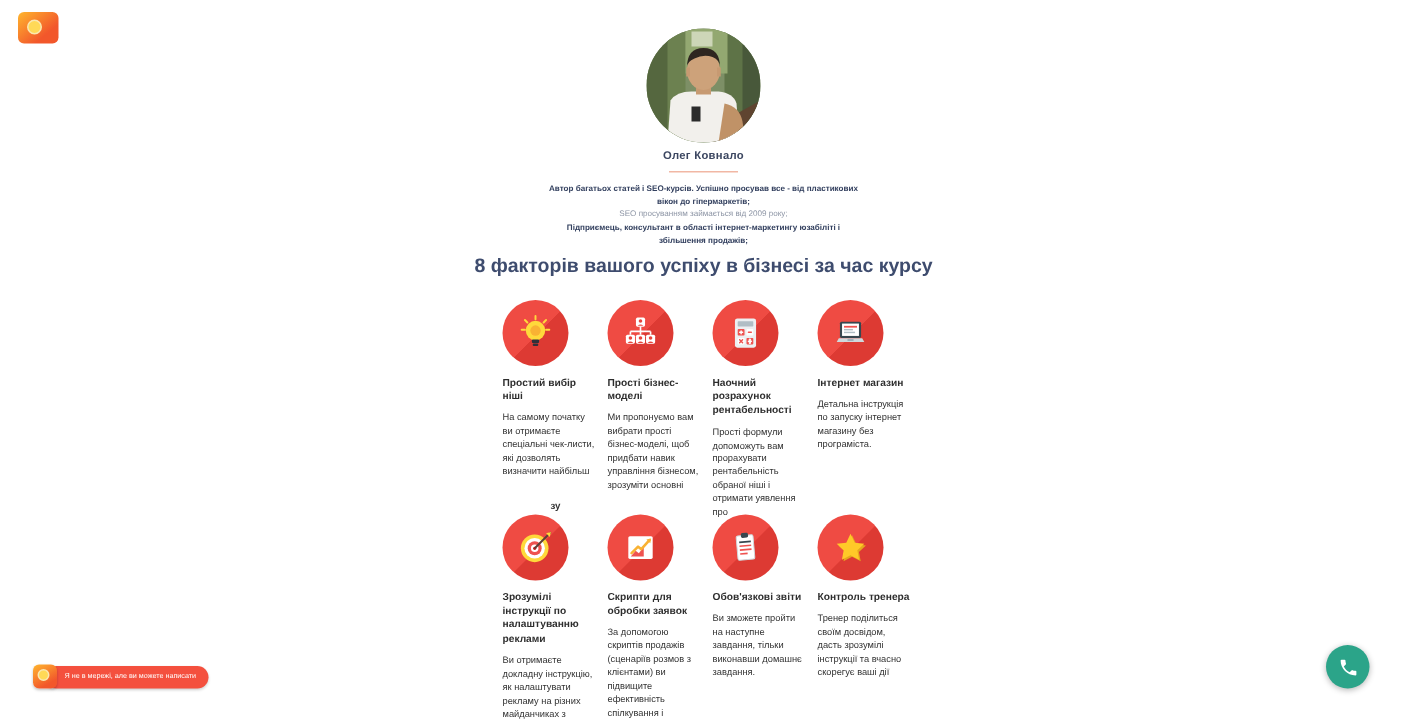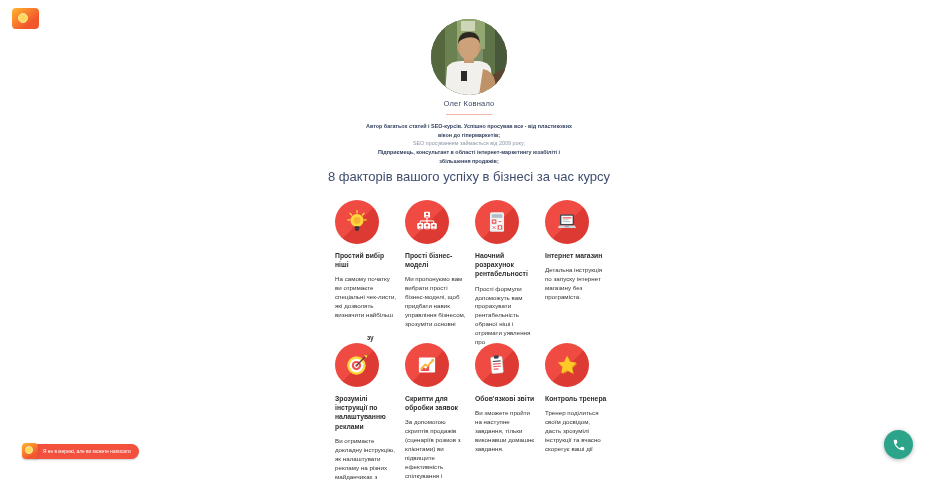--- a/index.html
+++ b/index.html
@@ -11,31 +11,31 @@
   
   .site-logo{position:absolute;left:12px;top:8px;width:27px;height:21px;border-radius:4px;
     background:linear-gradient(140deg,#ffb62e 0%,#f2572b 70%);}
   .site-logo .dot{position:absolute;left:6px;top:5px;width:10px;height:10px;border-radius:50%;
     background:#ffd957;border:1px solid #fae7b0;box-sizing:border-box;}
   
   .avatar{position:absolute;left:431px;top:19px;width:76px;height:76px;border-radius:50%;
     overflow:hidden;background:#75875f;}
   
   .name{position:absolute;left:369px;top:99px;width:200px;text-align:center;
-    font-size:7.5px;color:#3b4660;letter-spacing:.2px;}
+    font-size:7.5px;color:#3b4660;letter-spacing:.2px;font-weight:bold;}
   .name-underline{position:absolute;left:446px;top:114px;width:46px;height:1px;background:#f1b7a4;}
   
   .bio{position:absolute;left:366px;top:122px;width:206px;text-align:center;
     font-size:5.4px;line-height:1.6;color:#33405f;}
   .bio p{margin:0;}
   .bio .strong{font-weight:700;}
   .bio .muted{color:#8d95a5;font-weight:400;}
   
   .heading{position:absolute;left:0;right:0;top:169px;text-align:center;
-    font-size:13px;font-weight:400;color:#3e4c6e;}
+    font-size:13px;font-weight:700;color:#3e4c6e;}
   
   .features-row{position:absolute;left:335px;width:280px;display:flex;gap:8px;}
   .row-1{top:200px;}
   .row-2{top:343px;}
   .feature{width:62px;flex:0 0 62px;}
   .ficon{width:44px;height:44px;border-radius:50%;
     background:linear-gradient(135deg,#ef4b43 52%,#dd3a33 52.5%);
     display:flex;align-items:center;justify-content:center;margin:0 0 7px 0;}
   .ficon svg{display:block;}
   .ftitle{font-size:6.8px;font-weight:700;color:#2e2e2e;line-height:1.35;margin:0 0 6px 0;}

